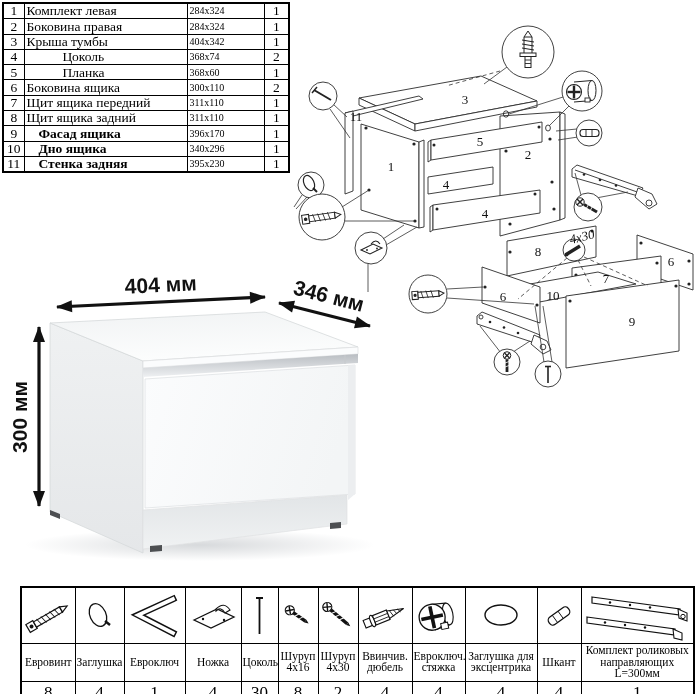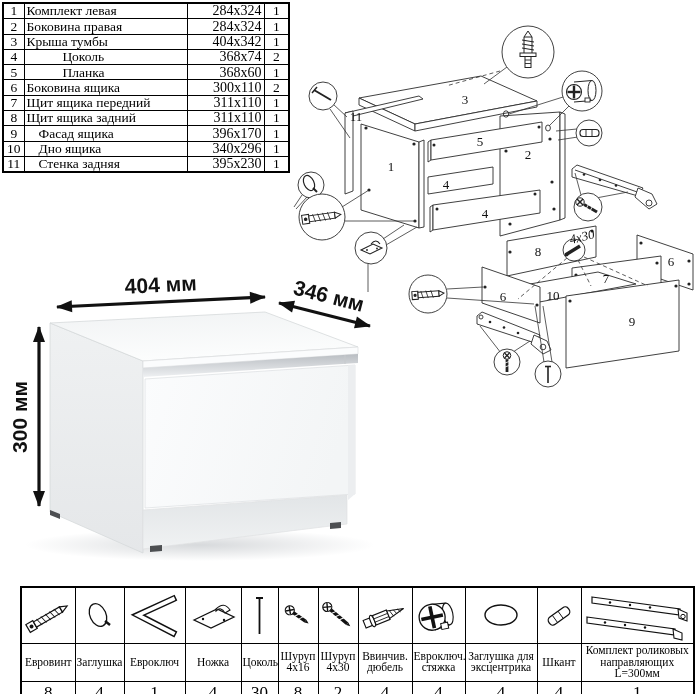--- a/index.html
+++ b/index.html
@@ -6,23 +6,23 @@
   #page{position:relative;width:700px;height:694px;background:#fff;overflow:hidden;
         font-family:"Liberation Serif",serif;color:#000;}
 
   
   #parts-table{position:absolute;left:2px;top:2px;border-collapse:collapse;
                table-layout:fixed;width:286px;}
   #parts-table td{border:1.4px solid #000;padding:0 2px;height:14.3px;
                   font-size:13.5px;line-height:13.5px;white-space:nowrap;overflow:hidden;}
   #parts-table{border:2px solid #000;}
   #parts-table td.num{text-align:center;padding:0;}
-  #parts-table td.size{text-align:right;font-size:14px;}
+  #parts-table td.size{text-align:left;font-size:10px;}
   #parts-table td.qty{text-align:center;padding:0;}
-  #parts-table tr.ind1 td.name{padding-left:14px;}
+  #parts-table tr.ind1 td.name{padding-left:14px;font-weight:bold;}
   #parts-table tr.ind2 td.name{padding-left:38px;}
 
   
   #hw-title{position:absolute;left:20px;top:558px;width:673px;text-align:center;
             font-size:20px;line-height:24px;}
   #hw-table{position:absolute;left:20px;top:586px;border-collapse:collapse;
             table-layout:fixed;width:673px;border:2px solid #000;}
   #hw-table td{border:1.5px solid #000;padding:0;text-align:center;vertical-align:middle;}
   #hw-table tr.icons td{height:55px;}
   #hw-table tr.labels td{height:25px;font-size:11.5px;line-height:11.5px;padding:1px 1px;}

